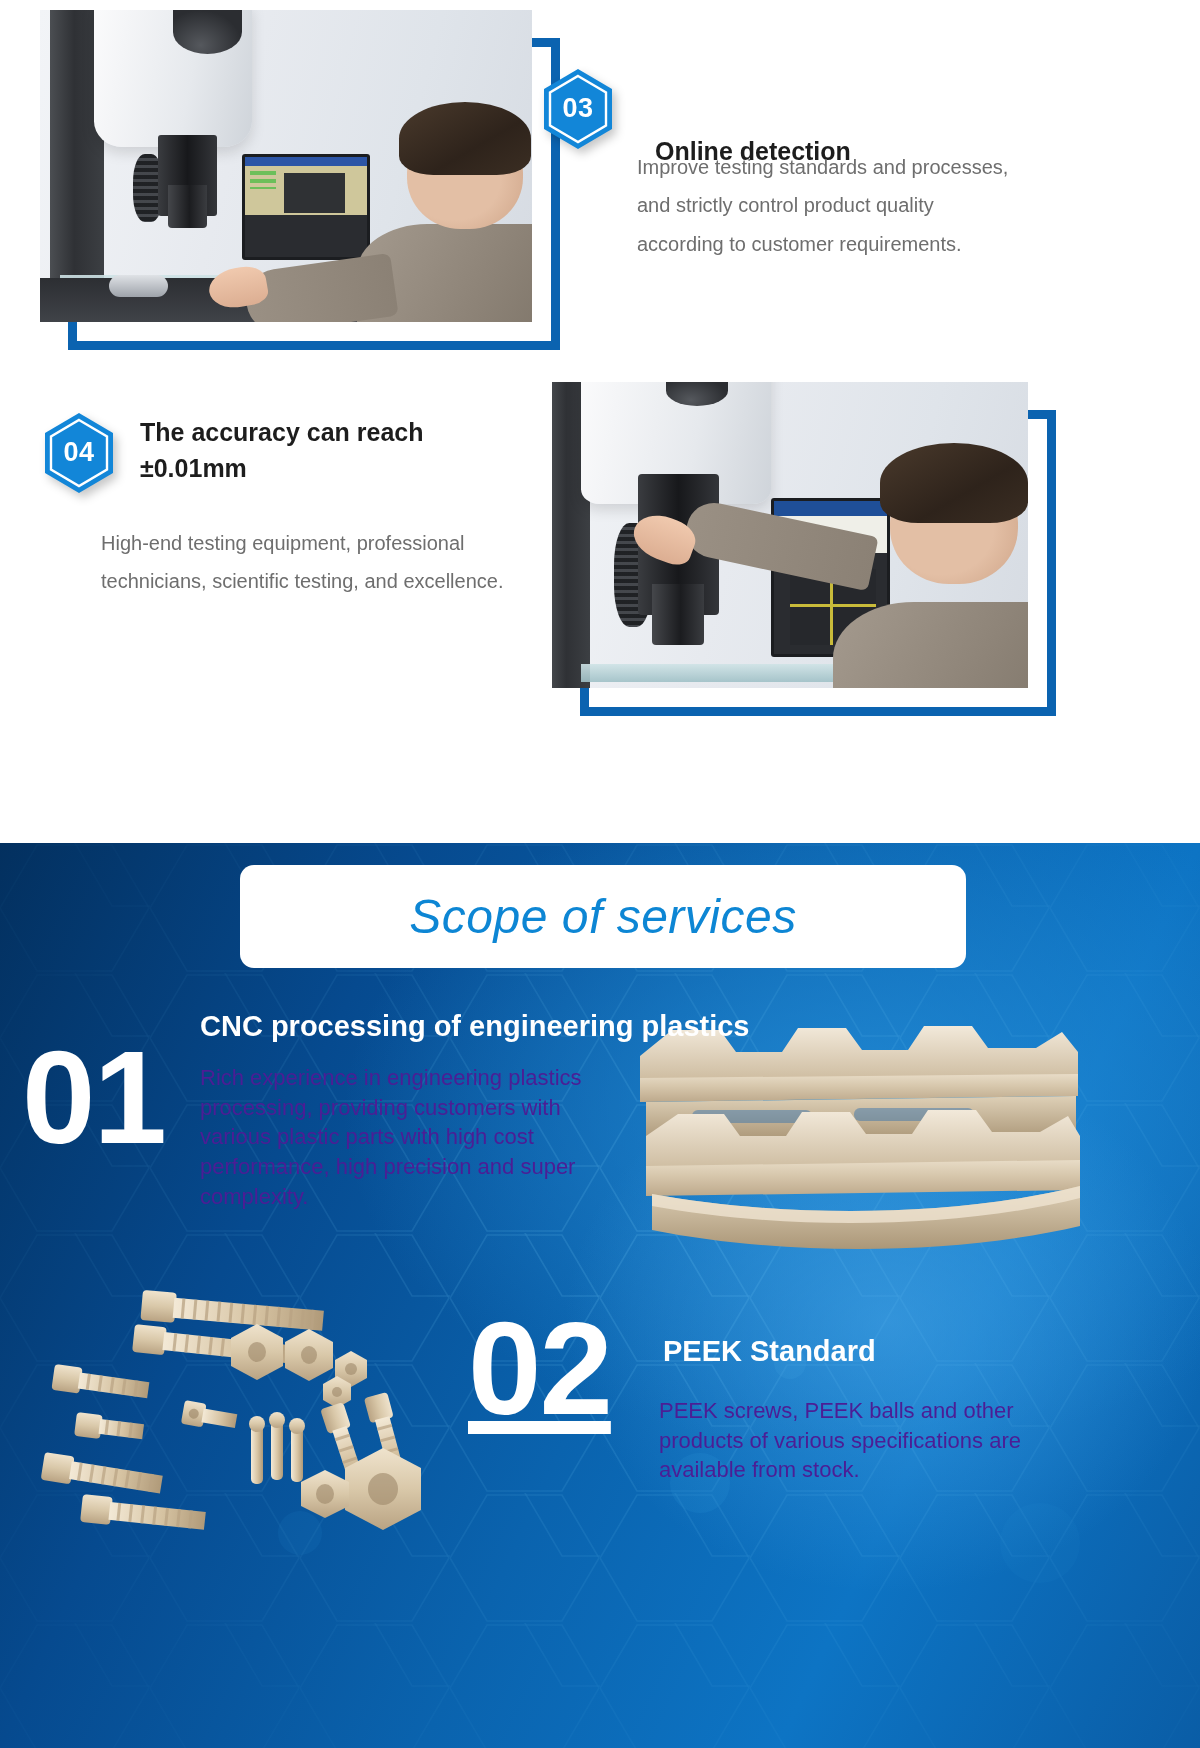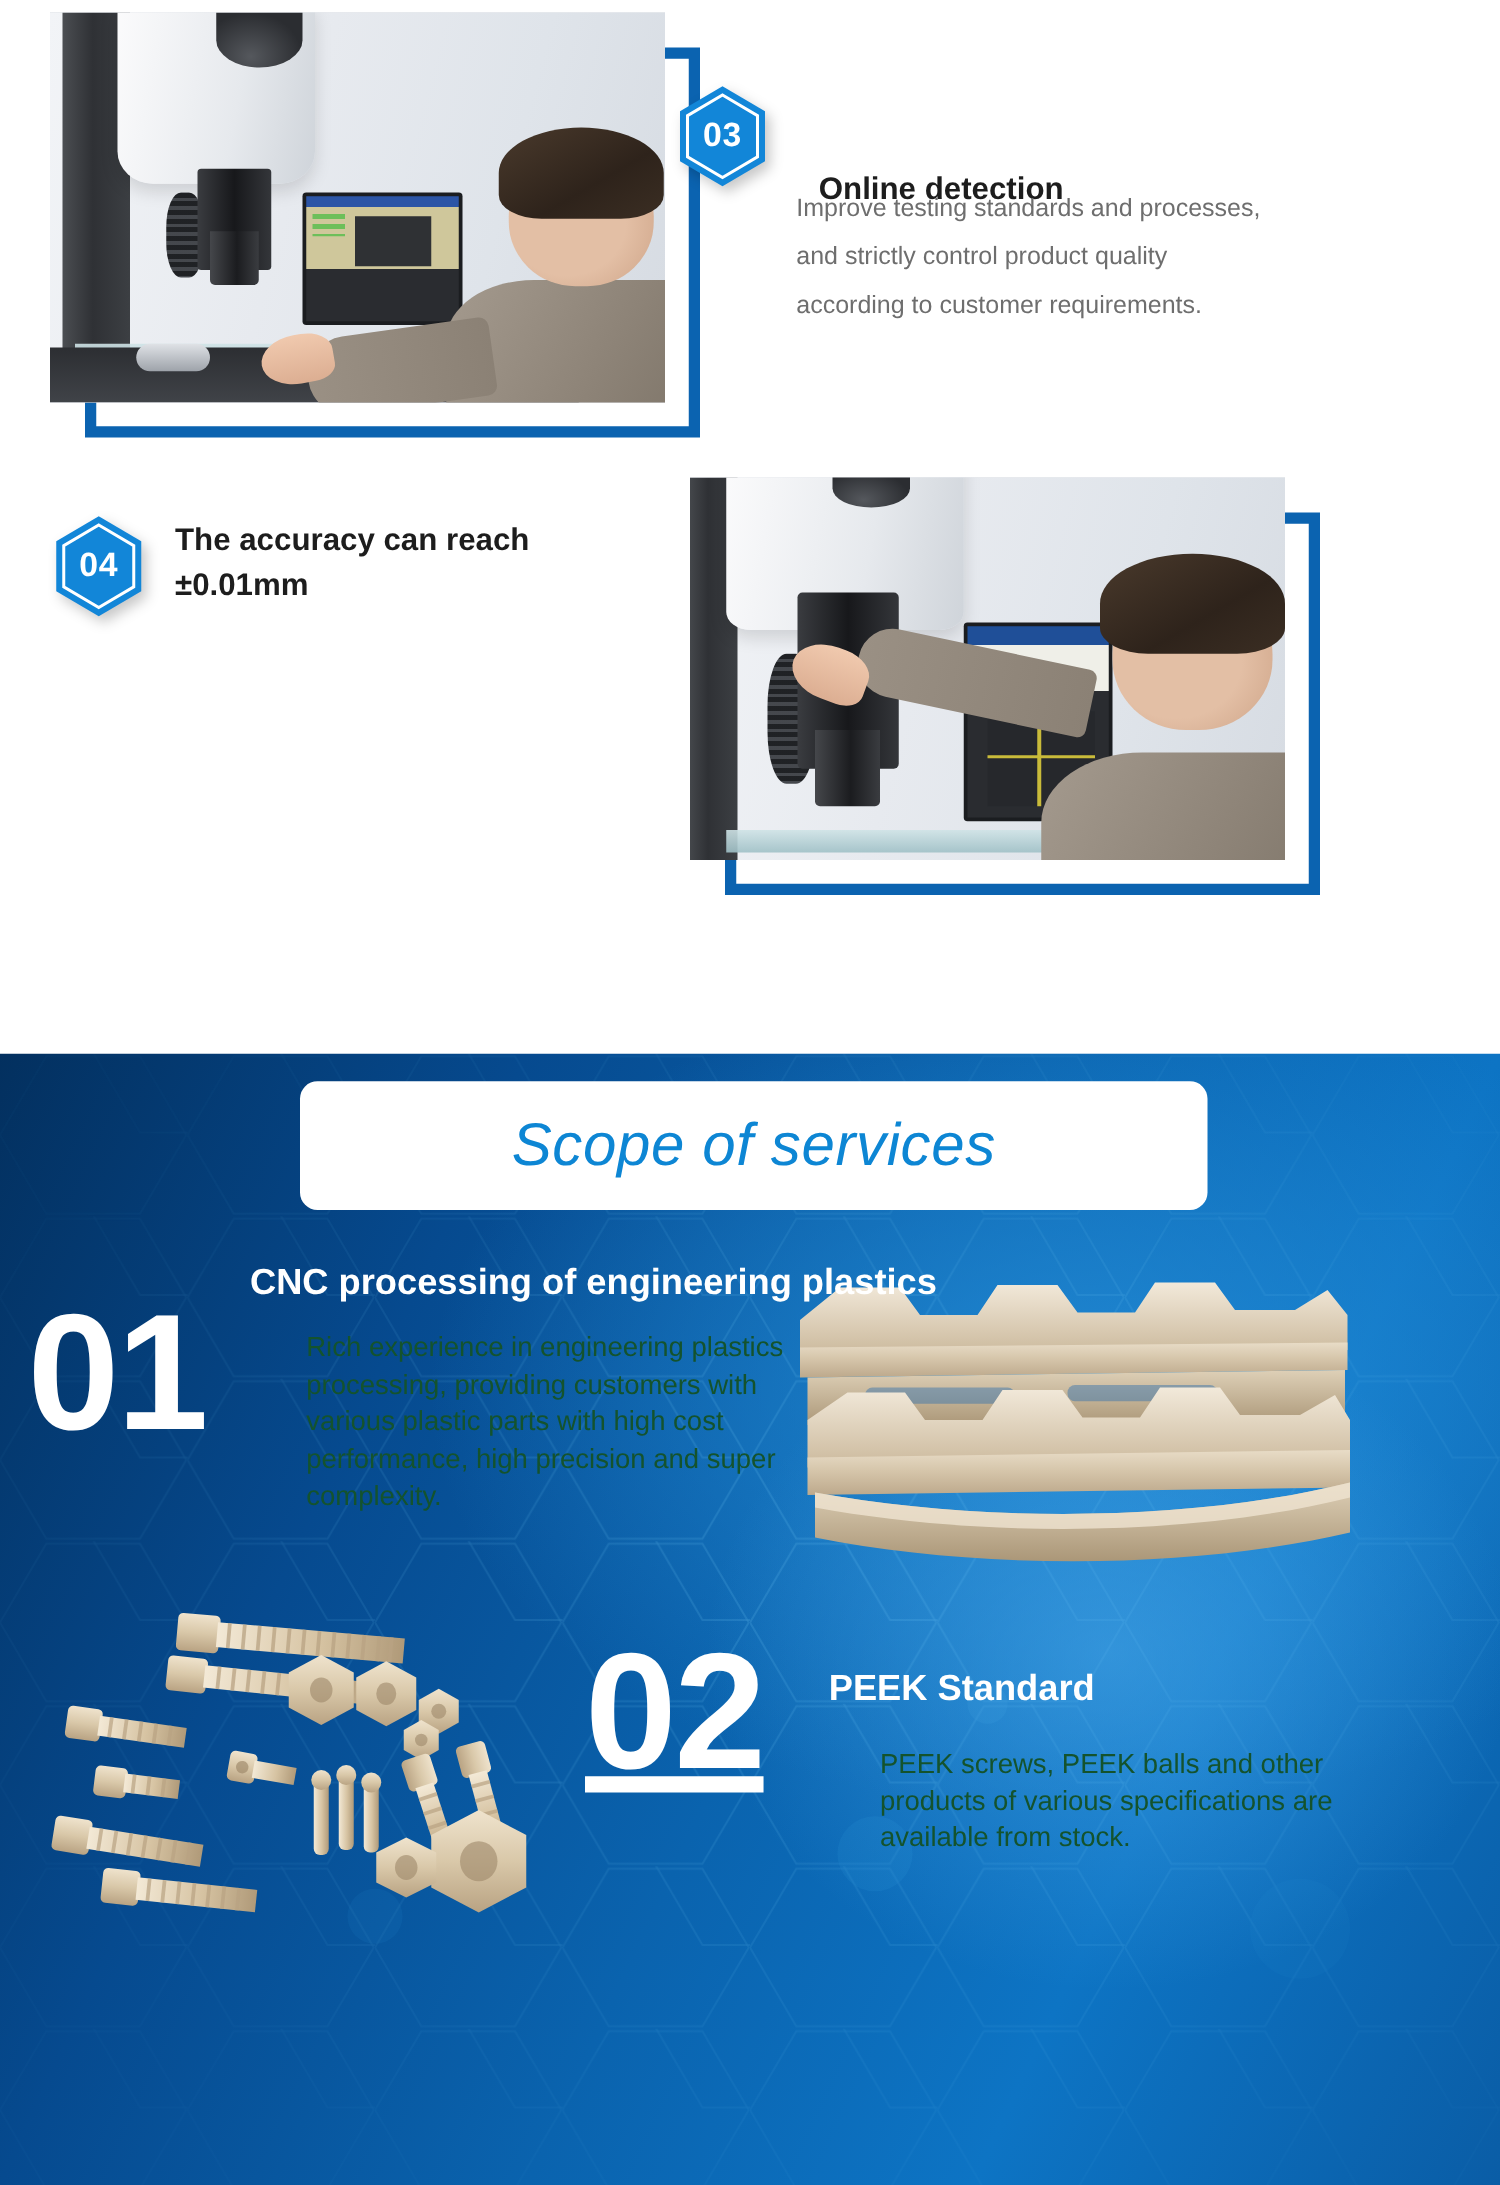--- a/index.html
+++ b/index.html
@@ -255,24 +255,23 @@
     letter-spacing: -2px;
   }
   .svc-title {
     position: absolute;
     color: #ffffff;
     font-size: 29px;
     font-weight: bold;
   }
   .svc-body {
     position: absolute;
-    color: #14532d;
+    color: #4c1d95;
     font-size: 22px;
     line-height: 1.35;
-    margin-left: 45px;
   }
 
   
   .peek-part {
     position: absolute;
     left: 632px; top: 1018px;
     width: 452px; height: 235px;
   }
   
   .peek-screws {
@@ -356,20 +355,21 @@
 
   <div class="hex-badge" style="left:42px; top:411px;">
     <svg viewBox="0 0 74 84">
       <polygon points="37,2 71,22 71,62 37,82 3,62 3,22" fill="#1286d8"></polygon>
       <polygon points="37,9 65,25.5 65,58.5 37,75 9,58.5 9,25.5" fill="none" stroke="#ffffff" stroke-width="2.4"></polygon>
     </svg>
     <div class="num">04</div>
   </div>
 
   <div class="feature-title" style="left:140px; top:414px; width:360px;">The accuracy can reach ±0.01mm</div>
+  <div class="feature-body" style="left:101px; top:524px; width:425px;">High-end testing equipment, professional technicians, scientific testing, and excellence.</div>
 </div>
 
 <div class="scope-section">
 
   <svg class="hexpattern" viewBox="0 0 1200 905" preserveAspectRatio="none">
     <defs>
       <pattern id="hexp" width="150" height="130" patternUnits="userSpaceOnUse">
         <polygon points="37,2 112,2 149,65 112,128 37,128 0,65" fill="none" stroke="#6fc6f2" stroke-width="1.6" opacity="0.55"></polygon>
         <polygon points="112,-63 187,-63 224,0 187,63 112,63 75,0" fill="none" stroke="#6fc6f2" stroke-width="1.6" opacity="0.55"></polygon>
       </pattern>

